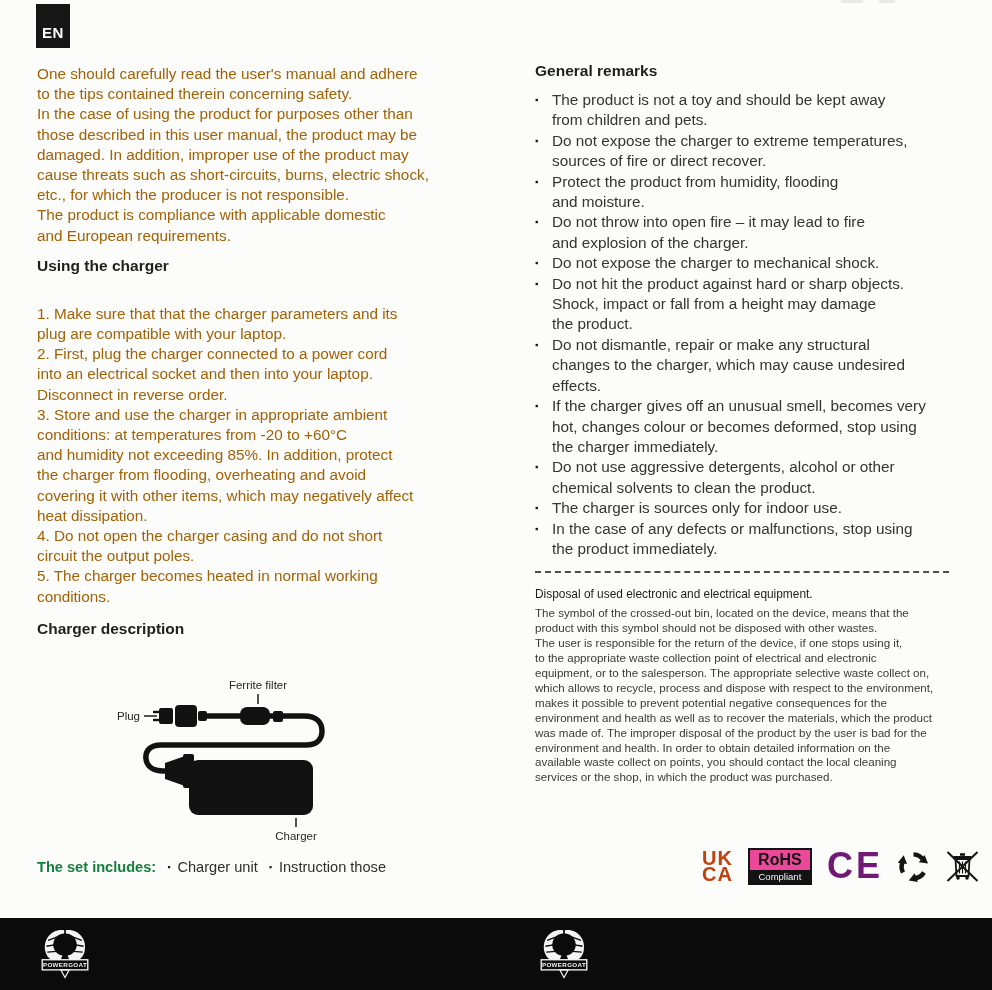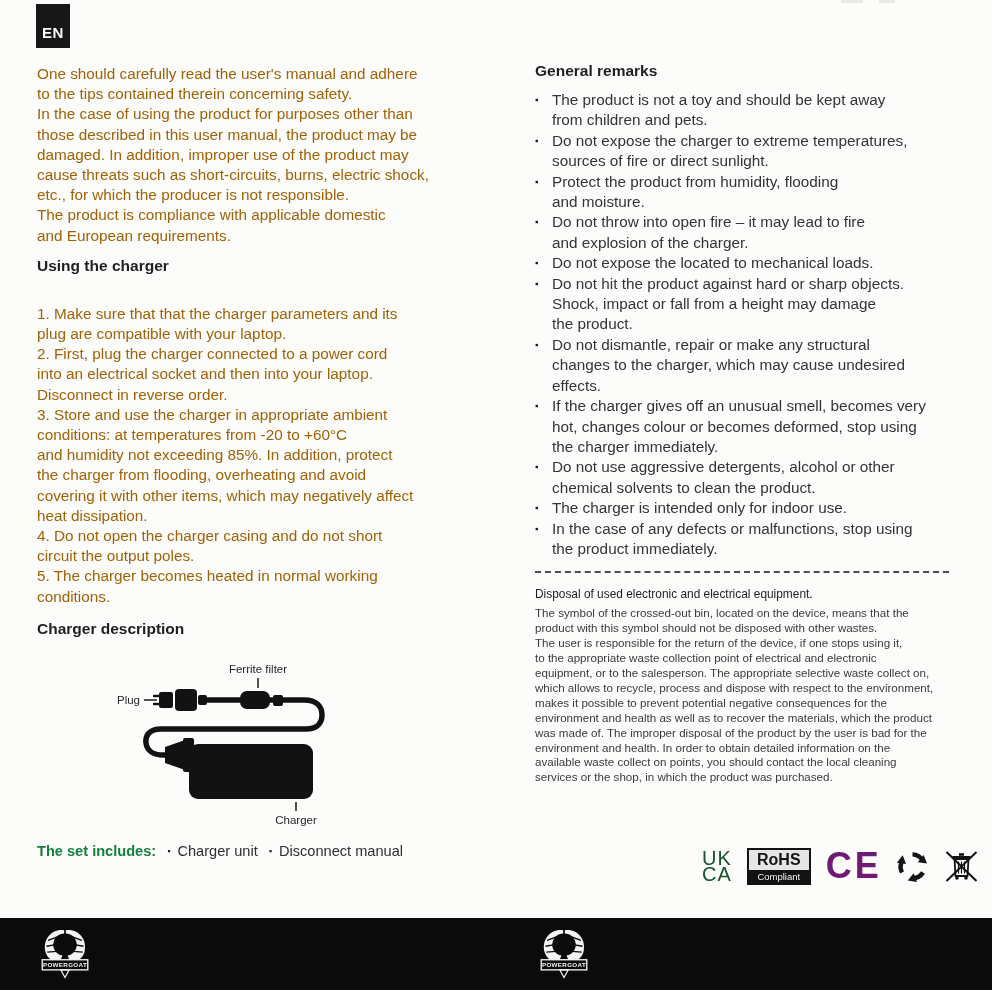--- a/index.html
+++ b/index.html
@@ -14,21 +14,21 @@
 
   
   .col-left{position:absolute;left:37px;top:64px;width:444px;}
   .col-right{position:absolute;left:535px;top:36px;width:422px;margin-top:26px;}
 
   h1,h2{font-size:15.5px;margin:0;color:#1f1f1f;font-weight:bold;}
   .body{font-size:15.3px;line-height:20.2px;margin:0;color:#a16207;}
   .lines{white-space:pre-line;}
   .col-left h1{margin-bottom:11px;}
   .mt-using{margin:7px 0 29px;}
-  .mt-charger{margin:13px 0 5px;}
+  .mt-charger{margin:13px 0 21px;}
   .intro{margin-bottom:11px;}
 
   
   .diagram{display:block;margin:0;}
   .diagram text{font-family:"Liberation Sans",sans-serif;font-size:11.5px;fill:#272727;}
 
   .set-includes{margin:13px 0 0;font-size:14.6px;color:#2e2e2e;}
   .set-includes .b{font-weight:bold;color:#15803d;}
   .set-includes .blt{font-size:9px;vertical-align:2px;margin:0 7px 0 11px;color:#1a1a1a;}
 
@@ -37,22 +37,22 @@
   .remarks li{display:flex;}
   .remarks .blt{flex:none;width:17px;font-size:9.5px;line-height:20.4px;color:#141414;}
   .remarks .txt{flex:1;}
 
   .dashed{margin-top:12px;width:414px;border-top:2px dashed #4d4d4d;height:0;}
   .disposal-h{font-size:11.9px;font-weight:normal;color:#1d1d1d;margin:14px 0 5px;}
   .small{font-size:11.6px;line-height:14.9px;margin:0;color:#3a3a3a;width:416px;}
 
   
   .badges{position:absolute;left:702px;top:845px;display:flex;align-items:center;gap:15px;}
-  .ukca{font-weight:400;font-size:20px;line-height:16.5px;letter-spacing:1px;color:#14532d;}
-  .rohs{width:60px;border:2.5px solid #131313;text-align:center;background:#e5e5e5;}
+  .ukca{font-weight:700;font-size:20px;line-height:16.5px;letter-spacing:1px;color:#c2410c;}
+  .rohs{width:60px;border:2.5px solid #131313;text-align:center;background:#ec4899;}
   .rohs-t{font-size:16px;font-weight:bold;line-height:20px;color:#131313;}
   .rohs-s{background:#131313;color:#f6f6f6;font-size:9.5px;line-height:13px;}
   .ce{font-size:36px;font-weight:700;letter-spacing:3px;color:#701a75;}
 
   
   .footer{position:absolute;left:0;top:918px;width:992px;height:72px;background:#0b0b0b;}
   .goat{position:absolute;top:6px;}
   .goat text{font-family:"Liberation Sans",sans-serif;font-weight:bold;}
 </style>
 </head>
@@ -123,50 +123,50 @@
         <rect x="146" y="95" width="11" height="34" rx="2"></rect>
       </g>
 
       <rect x="152" y="101" width="124" height="55" rx="9" fill="#121212"></rect>
 
       <line x1="259" y1="159" x2="259" y2="168" stroke="#272727" stroke-width="1.6"></line>
       <text x="259" y="181" text-anchor="middle">Charger</text>
     </svg>
 
     <p class="set-includes">
-      <span class="b">The set includes:</span><span class="blt">▪</span><span>Charger unit</span><span class="blt">▪</span><span>Disconnect manual</span>
+      <span class="b">The set includes:</span><span class="blt">▪</span><span>Charger unit</span><span class="blt">▪</span><span>Instruction those</span>
     </p>
   </div>
 
   <div class="col-right">
     <h2>General remarks</h2>
     <ul class="remarks">
       <li>
           <span class="blt">▪</span>
           <span class="txt lines">The product is not a toy and should be kept away
 from children and pets.</span>
         </li>
       <li>
           <span class="blt">▪</span>
           <span class="txt lines">Do not expose the charger to extreme temperatures,
-sources of fire or direct sunlight.</span>
+sources of fire or direct recover.</span>
         </li>
       <li>
           <span class="blt">▪</span>
           <span class="txt lines">Protect the product from humidity, flooding
 and moisture.</span>
         </li>
       <li>
           <span class="blt">▪</span>
           <span class="txt lines">Do not throw into open fire – it may lead to fire
 and explosion of the charger.</span>
         </li>
       <li>
           <span class="blt">▪</span>
-          <span class="txt lines">Do not expose the located to mechanical loads.</span>
+          <span class="txt lines">Do not expose the charger to mechanical shock.</span>
         </li>
       <li>
           <span class="blt">▪</span>
           <span class="txt lines">Do not hit the product against hard or sharp objects.
 Shock, impact or fall from a height may damage
 the product.</span>
         </li>
       <li>
           <span class="blt">▪</span>
           <span class="txt lines">Do not dismantle, repair or make any structural
@@ -179,21 +179,21 @@
 hot, changes colour or becomes deformed, stop using
 the charger immediately.</span>
         </li>
       <li>
           <span class="blt">▪</span>
           <span class="txt lines">Do not use aggressive detergents, alcohol or other
 chemical solvents to clean the product.</span>
         </li>
       <li>
           <span class="blt">▪</span>
-          <span class="txt lines">The charger is intended only for indoor use.</span>
+          <span class="txt lines">The charger is sources only for indoor use.</span>
         </li>
       <li>
           <span class="blt">▪</span>
           <span class="txt lines">In the case of any defects or malfunctions, stop using
 the product immediately.</span>
         </li>
     </ul>
 
     <div class="dashed"></div>
 

